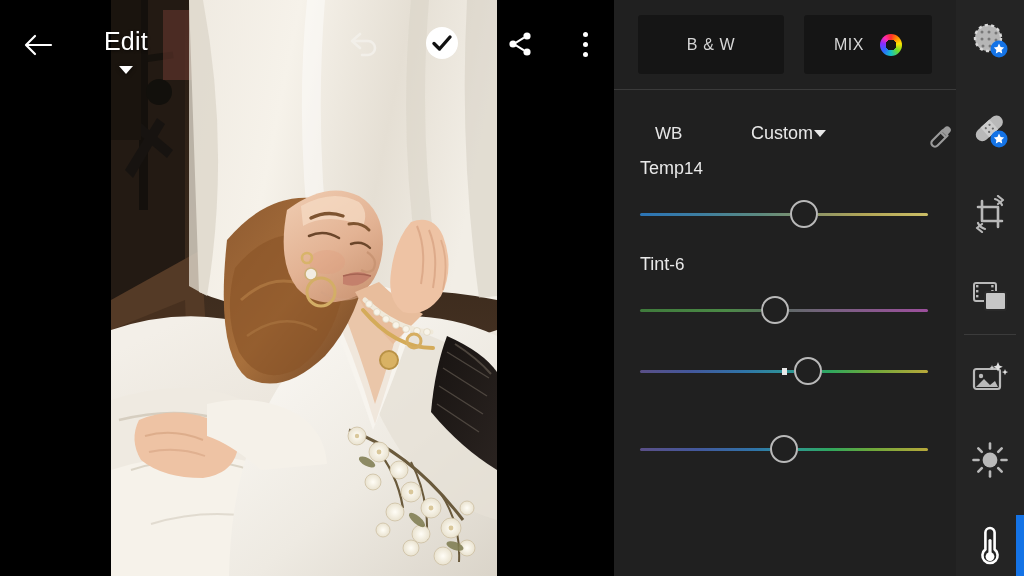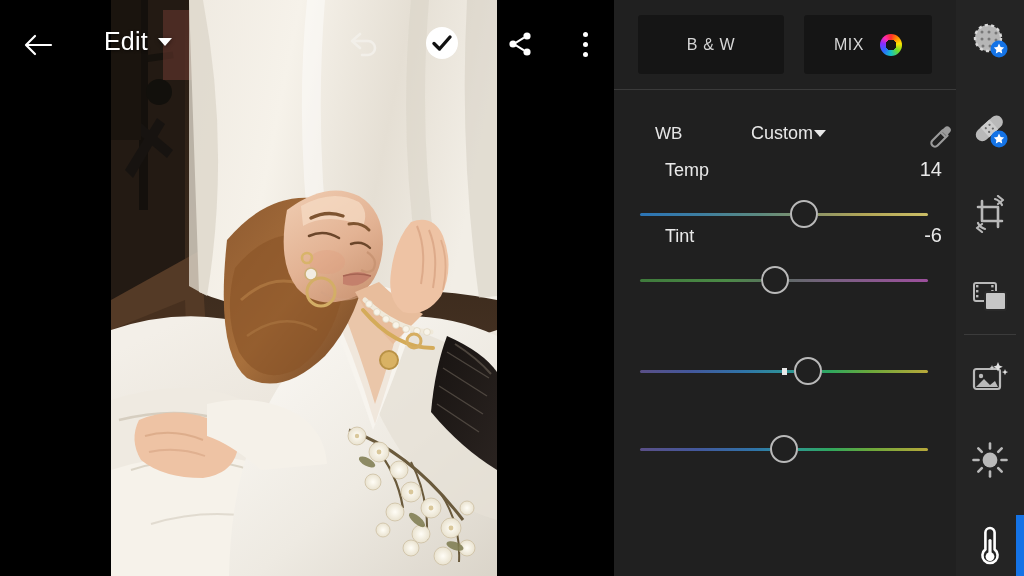--- a/index.html
+++ b/index.html
@@ -39,21 +39,21 @@
   }
   .photo-svg { display:block; width:386px; height:576px; }
 
   
   #topbar {
     position: absolute;
     left: 0; top: 0;
     width: 614px; height: 90px;
     pointer-events: none;
   }
-  #topbar > * { pointer-events: auto; }
+  #topbar > * { pointer-events: auto; flex-direction: column; }
   #back-btn {
     position: absolute; left: 18px; top: 25px;
     width: 40px; height: 40px;
     display: flex; align-items: center; justify-content: center;
     cursor: pointer;
   }
   #edit-group {
     position: absolute; left: 104px; top: 27px;
     display: flex; align-items: center; gap: 10px;
     cursor: pointer;
@@ -179,24 +179,24 @@
   
   .slider {
     position: absolute;
     left: 0;
     width: 342px;
     height: 68px;
   }
   .slider-head {
     position: absolute; left: 26px; top: 0;
     right: 14px;
-    display: flex; align-items: baseline; justify-content: space-between; margin-left: 25px;
+    display: flex; align-items: baseline; justify-content: flex-start;
   }
   .slider-name { color: #e9e9e9; font-size: 18px; }
-  .slider-val  { color: #e9e9e9; font-size: 20px; }
+  .slider-val  { color: #e9e9e9; font-size: 17px; }
   .track-wrap {
     position: absolute;
     left: 26px; top: 46px;
     width: 288px; height: 22px;
   }
   .track {
     position: absolute;
     left: 0; top: 9px;
     width: 288px; height: 3px;
     border-radius: 2px;
@@ -521,21 +521,21 @@
           <div class="slider-head">
             <span class="slider-name">Temp</span>
             <span class="slider-val">14</span>
           </div>
           <div class="track-wrap">
             <div class="track" style="background: linear-gradient(to right, rgb(43, 116, 182) 0%, rgb(63, 127, 159) 22%, rgb(93, 138, 126) 42%, rgb(138, 147, 104) 60%, rgb(178, 166, 87) 78%, rgb(203, 190, 102) 100%);"></div>
             <div class="track-gap" style="left: 150.16px;"></div>
             <div class="thumb" style="left: 150.16px;"></div>
           </div>
         </div>
-        <div class="slider" style="top: 224px;">
+        <div class="slider" style="top: 254px;">
           <div class="slider-head">
             <span class="slider-name">Tint</span>
             <span class="slider-val">-6</span>
           </div>
           <div class="track-wrap">
             <div class="track" style="background: linear-gradient(to right, rgb(63, 122, 60) 0%, rgb(75, 138, 70) 30%, rgb(94, 106, 102) 50%, rgb(122, 95, 130) 68%, rgb(156, 79, 156) 100%);"></div>
             <div class="track-gap" style="left: 121.36px;"></div>
             <div class="thumb" style="left: 121.36px;"></div>
           </div>
         </div>

